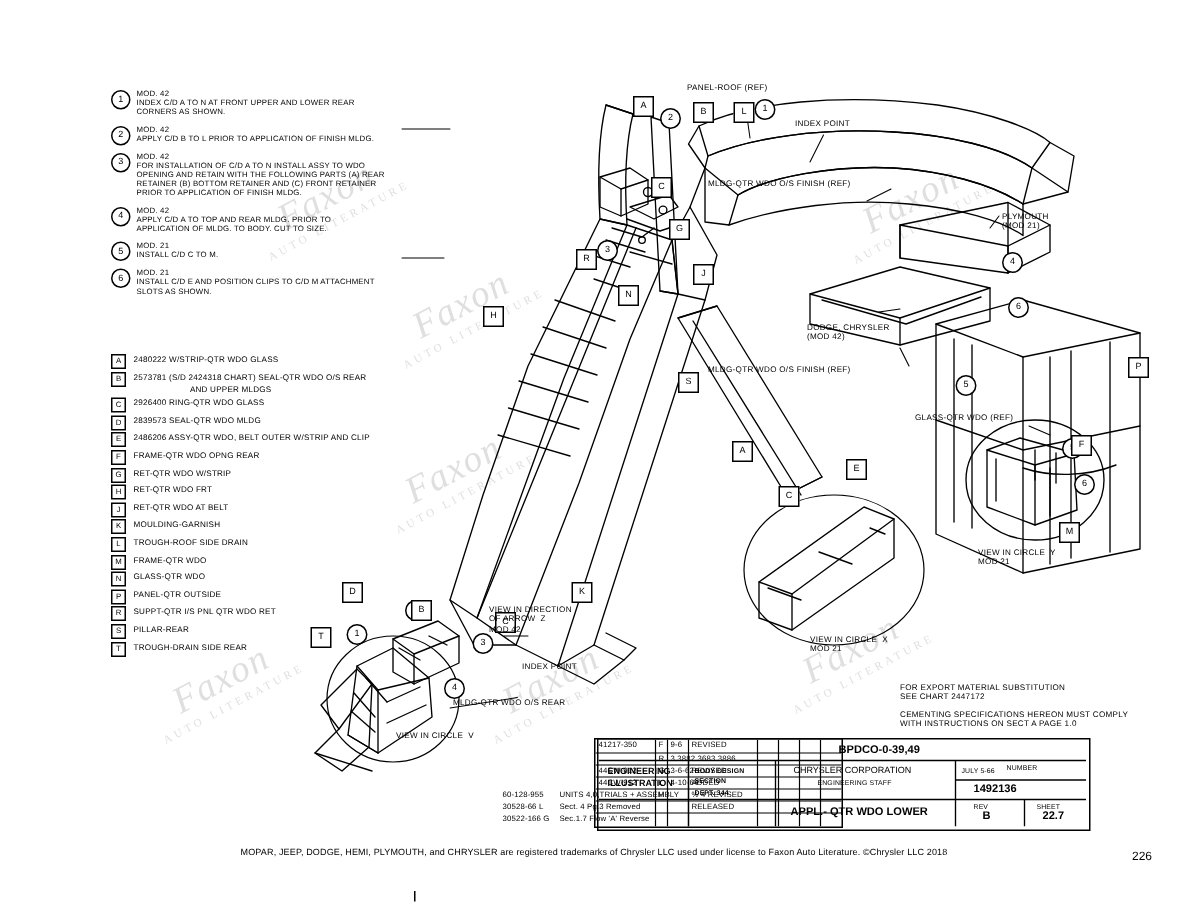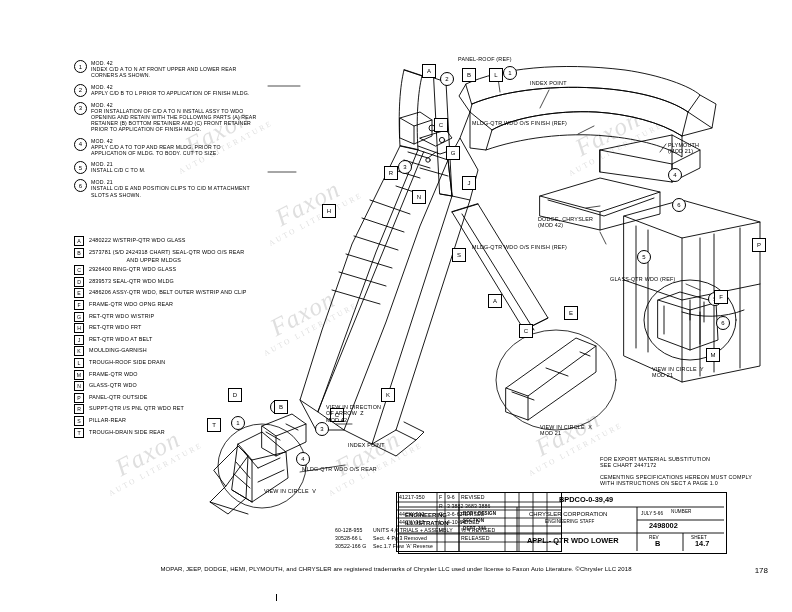--- a/index.html
+++ b/index.html
@@ -435,26 +435,26 @@
     </svg>
     <div class="abs tb-b" style="left:160px;top:3px;">BPDCO-0-39,49</div>
     <div class="abs tb-m" style="left:6px;top:19px;font-weight:bold;">ENGINEERING</div>
     <div class="abs tb-m" style="left:6px;top:27px;font-weight:bold;">ILLUSTRATION</div>
     <div class="abs tb-t" style="left:64px;top:18px;font-weight:bold;">BODY DESIGN</div>
     <div class="abs tb-t" style="left:64px;top:25px;font-weight:bold;">SECTION</div>
     <div class="abs tb-t" style="left:64px;top:33px;font-weight:bold;">DEPT. 344</div>
     <div class="abs tb-m" style="left:130px;top:18px;">CHRYSLER CORPORATION</div>
     <div class="abs tb-t" style="left:146px;top:26px;">ENGINEERING STAFF</div>
     <div class="abs tb-t" style="left:272px;top:16px;">NUMBER</div>
-    <div class="abs tb-b" style="left:250px;top:29px;">2498002</div>
+    <div class="abs tb-b" style="left:250px;top:29px;">1492136</div>
     <div class="abs tb-t" style="left:242px;top:18px;">JULY 5-66</div>
     <div class="abs tb-b" style="left:128px;top:44px;">APPL.- QTR WDO LOWER</div>
     <div class="abs tb-t" style="left:250px;top:42px;">REV</div>
     <div class="abs tb-b" style="left:256px;top:47px;">B</div>
     <div class="abs tb-t" style="left:292px;top:42px;">SHEET</div>
-    <div class="abs tb-b" style="left:296px;top:47px;">14.7</div>
+    <div class="abs tb-b" style="left:296px;top:47px;">22.7</div>
   </div>
 
   <div id="footer">MOPAR, JEEP, DODGE, HEMI, PLYMOUTH, and CHRYSLER are registered trademarks of Chrysler LLC used under license to Faxon Auto Literature. ©Chrysler LLC 2018</div>
-  <div id="pageno">178</div>
+  <div id="pageno">226</div>
   <div class="abs" style="left:276px;top:594px;width:1px;height:7px;background:#000;"></div>
 
 </div>
 
 </body></html>

